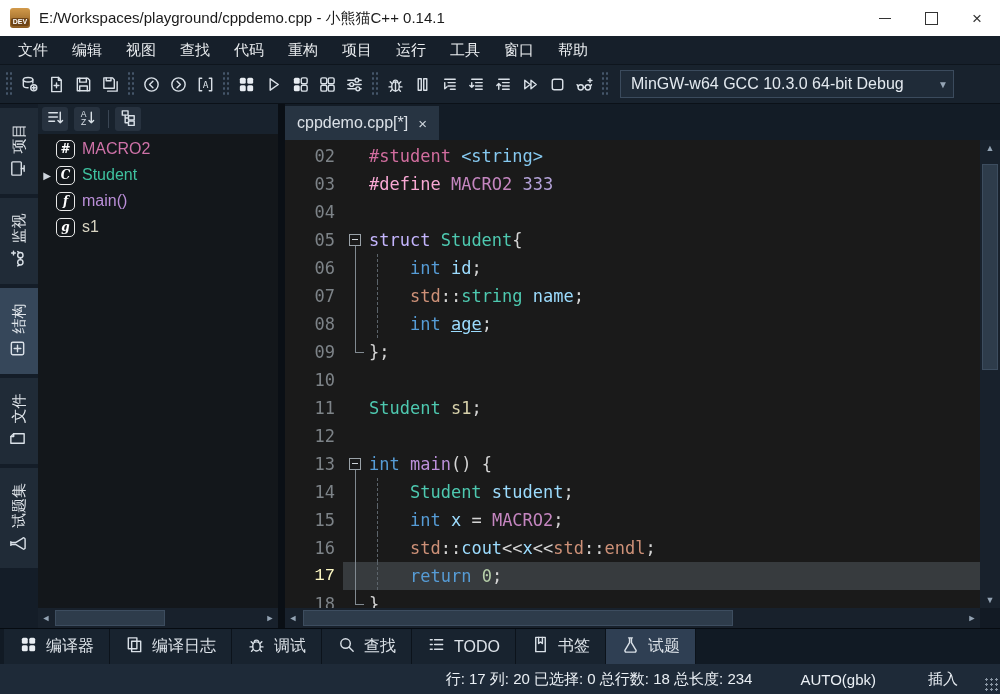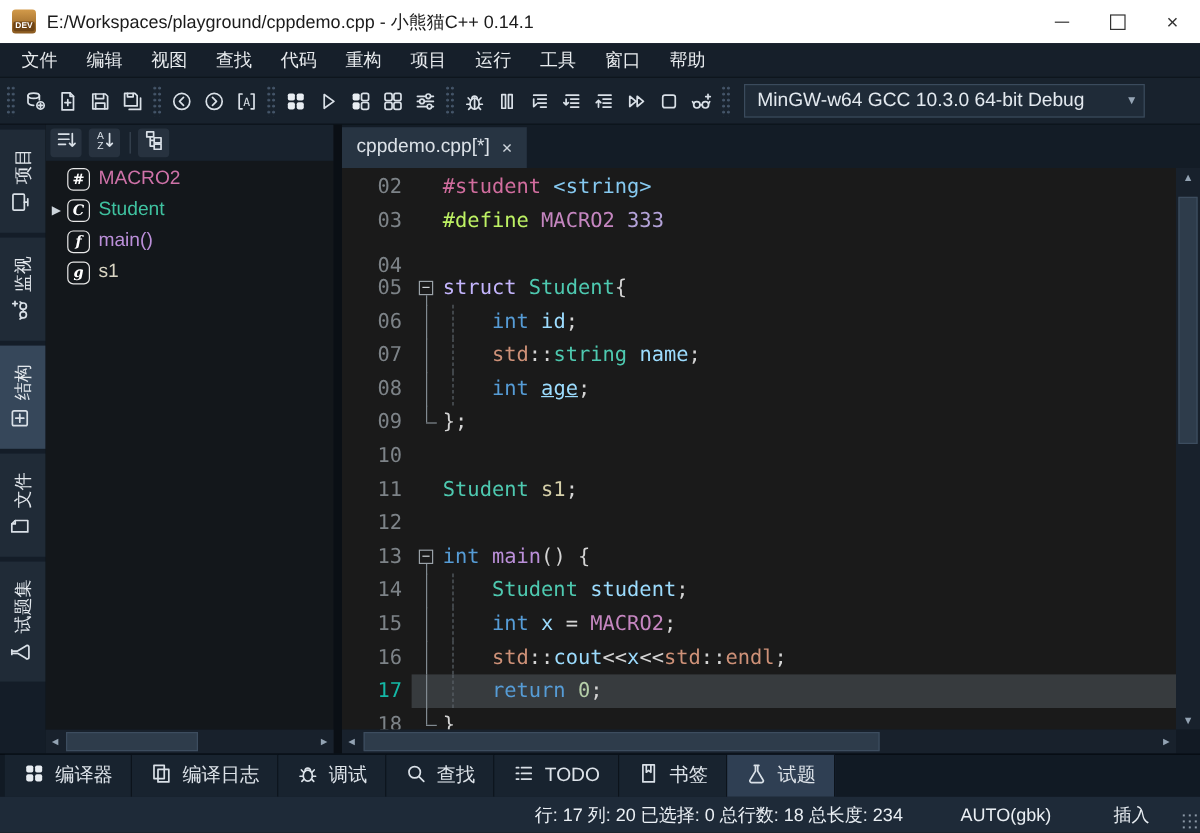--- a/index.html
+++ b/index.html
@@ -62,21 +62,21 @@
   .tabbar{position:absolute;left:0;top:0;width:715px;height:36px;background:#131c26;padding-left:32px;}
   .etab{position:absolute;left:0;top:2px;height:34px;background:#273442;display:flex;
         align-items:center;padding:0 12px;}
   .etab-title{font-size:16px;color:#dbe1e7;margin-right:10px;}
   .etab-close{font-size:15px;color:#cfd6dd;}
   .viewport{position:absolute;left:0;top:36px;width:695px;height:468px;background:#1a1a1a;overflow:hidden;}
   .crow{position:absolute;left:0;width:695px;height:28px;}
   .crow .hl{position:absolute;left:58px;right:0;top:0;bottom:0;background:#373b3e;}
   .ln{position:absolute;left:0;top:0;width:50px;text-align:right;
       font:17px/28px "DejaVu Sans Mono",monospace;color:#7d8388;}
-  .ln.cur{color:#14b8a6;}
+  .ln.cur{color:#fef9c3;font-family:Liberation Mono, monospace;}
   .foldcol{position:absolute;left:58px;top:0;width:26px;height:28px;}
   .fbox{position:absolute;left:6px;top:8px;width:12px;height:12px;border:1px solid #9aa2a8;
         box-sizing:border-box;background:#1a1a1a;}
   .fbox::after{content:"";position:absolute;left:2px;right:2px;top:4px;height:1px;background:#cfd4d8;}
   .fl{position:absolute;left:12px;width:1px;background:#818a91;}
   .fl.down{top:20px;bottom:-1px;}
   .fl.full{top:0;bottom:-1px;}
   .fl.endv{top:0;height:14px;}
   .flh{position:absolute;left:12px;top:14px;width:9px;height:1px;background:#818a91;}
   .guide{position:absolute;left:92px;top:0;bottom:0;width:0;border-left:1px dashed #5c646b;}
@@ -440,23 +440,23 @@
       </div>
       <div class="viewport">
           <div class="crow" style="top: 2px;">
             <div class="ln">02</div>
             <div class="foldcol"></div>
             <div class="codetxt"><span style="color: rgb(209, 109, 158);">#student </span><span style="color: rgb(134, 201, 240);">&lt;string&gt;</span></div>
           </div>
           <div class="crow" style="top: 30px;">
             <div class="ln">03</div>
             <div class="foldcol"></div>
-            <div class="codetxt"><span style="color: #bef264;">#define </span><span style="color: rgb(197, 134, 192);">MACRO2</span><span style="color: rgb(212, 212, 212);"> </span><span style="color: rgb(179, 162, 216);">333</span></div>
-          </div>
-          <div class="crow" style="top: 68px;">
+            <div class="codetxt"><span style="color: #f9a8d4;">#define </span><span style="color: rgb(197, 134, 192);">MACRO2</span><span style="color: rgb(212, 212, 212);"> </span><span style="color: rgb(179, 162, 216);">333</span></div>
+          </div>
+          <div class="crow" style="top: 58px;">
             <div class="ln">04</div>
             <div class="foldcol"></div>
             <div class="codetxt"></div>
           </div>
           <div class="crow" style="top: 86px;">
             <div class="ln">05</div>
             <div class="foldcol">
               <div class="fl down"></div>
               <div class="fbox"></div>
             </div>

